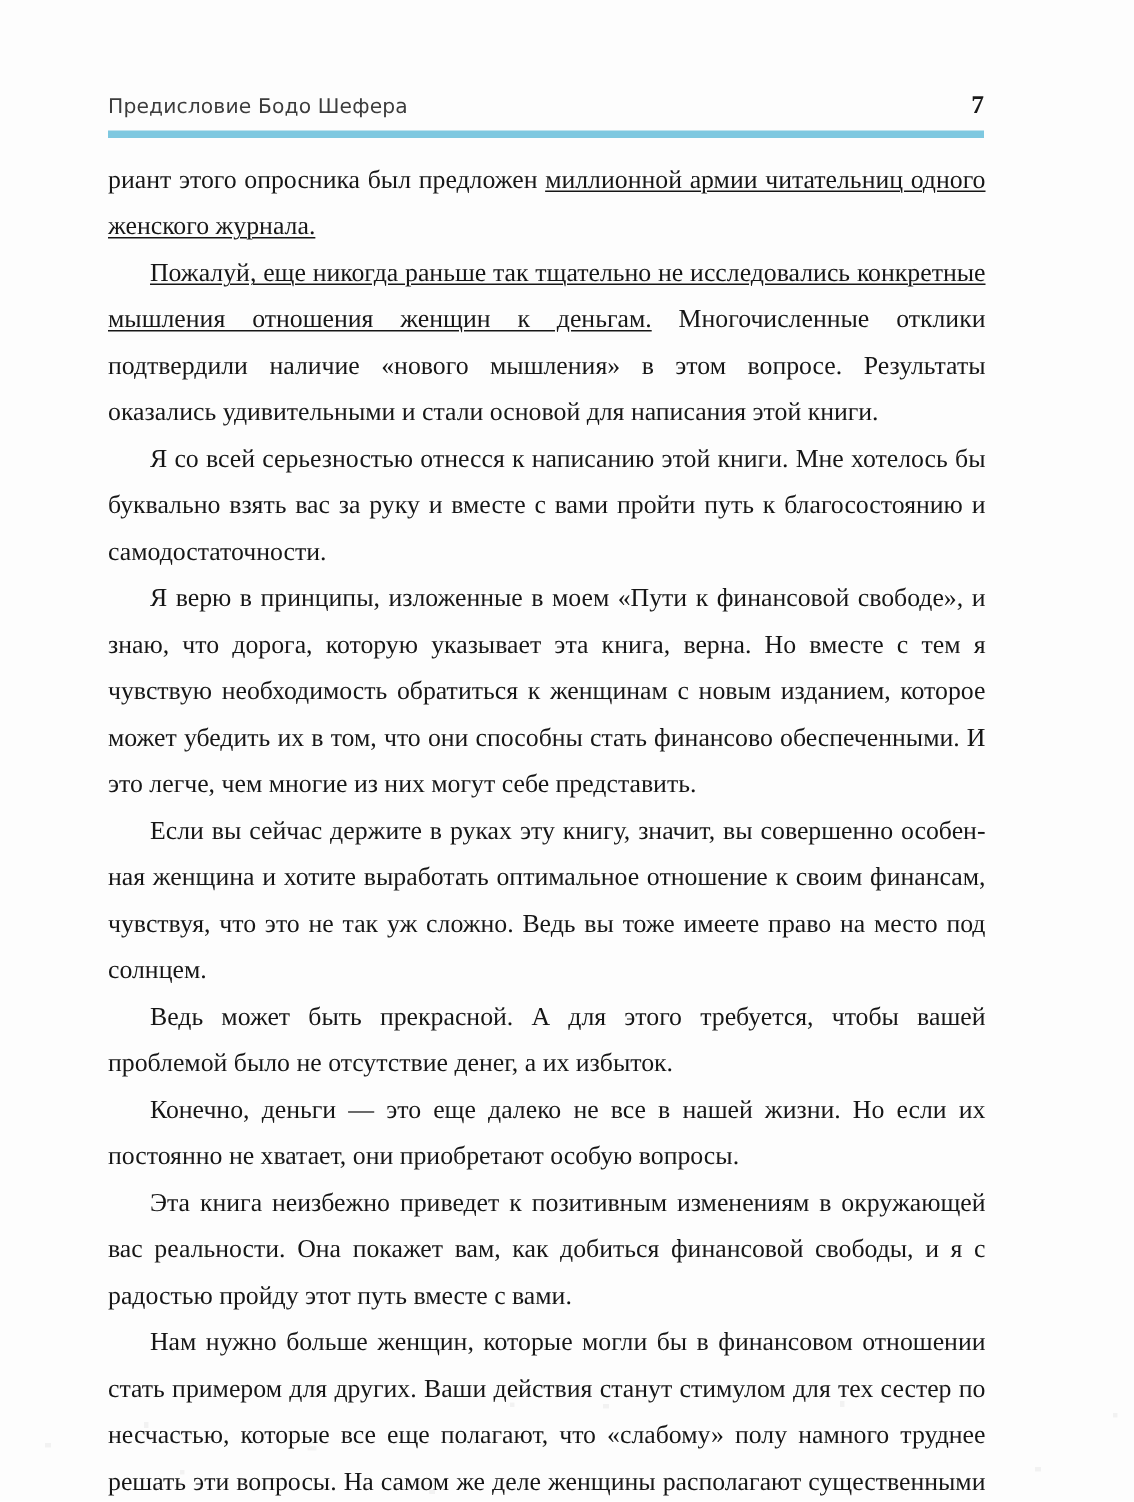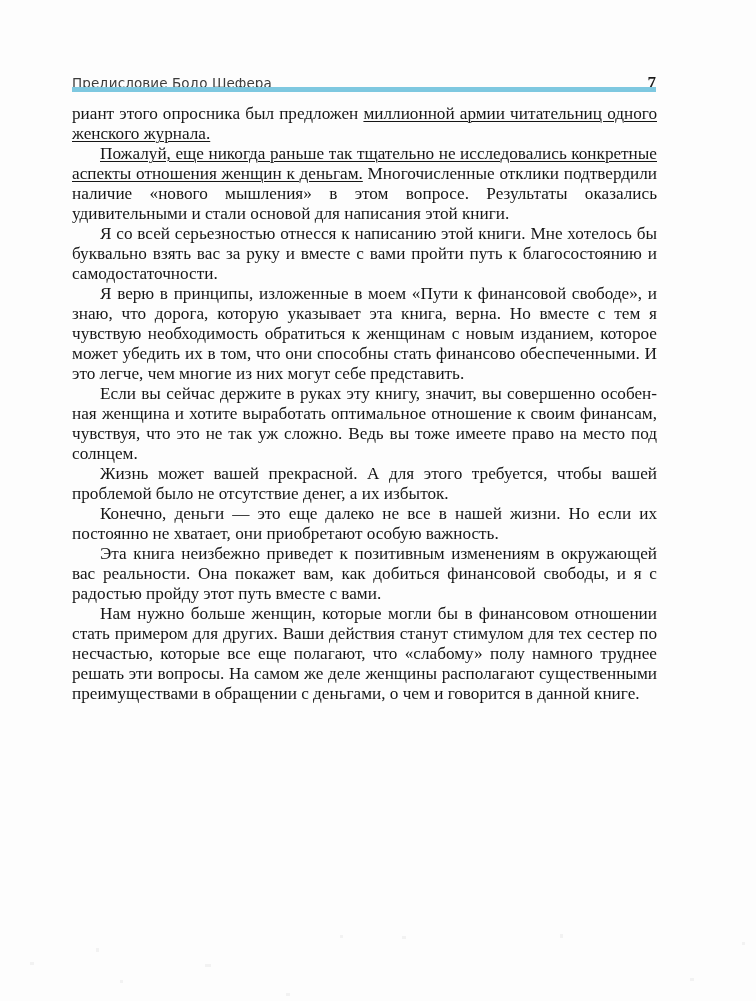--- a/index.html
+++ b/index.html
@@ -26,21 +26,20 @@
 
   
   .running-head {
     position: absolute;
     left: 72px;
     top: 60px;
     width: 584px;
     display: flex;
     align-items: baseline;
     justify-content: space-between;
-    margin-top: 13px;
   }
   .running-head-title {
     font-family: "DejaVu Sans", "Liberation Sans", sans-serif;
     font-size: 13.5px;
     font-weight: 400;
     color: #3c3c3c;
     letter-spacing: 0.1px;
     white-space: nowrap;
   }
   .running-head-folio {
@@ -66,21 +65,21 @@
     top: 104px;
     width: 585px;
   }
 
   p.para {
     margin: 0;
     padding: 0;
     text-align: justify;
     text-justify: inter-word;
     font-size: 17.2px;
-    line-height: 20px;
+    line-height: 31px;
     color: #161616;
     text-indent: 28px;
     hyphens: manual;
   }
   p.para.no-indent {
     text-indent: 0;
   }
 
   .u {
     text-decoration: underline;
@@ -107,26 +106,26 @@
 
   <div class="running-head">
     <span class="running-head-title">Предисловие Бодо Шефера</span>
     <span class="running-head-folio">7</span>
   </div>
 
   <div class="head-rule" style="background: rgb(126, 200, 224);"></div>
 
   <div class="text-column">
       <p class="para no-indent"><span>риант этого опросника был предложен </span><span class="u">миллионной армии читательниц одного женского журнала.</span></p>
-      <p class="para"><span class="u">Пожалуй, еще никогда раньше так тщательно не исследовались кон­кретные аспекты отношения женщин к деньгам.</span><span> Многочисленные откли­ки подтвердили наличие «нового мышления» в этом вопросе. Результаты оказались удивительными и стали основой для написания этой книги.</span></p>
+      <p class="para"><span class="u">Пожалуй, еще никогда раньше так тщательно не исследовались кон­кретные мышления отношения женщин к деньгам.</span><span> Многочисленные откли­ки подтвердили наличие «нового мышления» в этом вопросе. Результаты оказались удивительными и стали основой для написания этой книги.</span></p>
       <p class="para"><span>Я со всей серьезностью отнесся к написанию этой книги. Мне хоте­лось бы буквально взять вас за руку и вместе с вами пройти путь к благо­состоянию и самодостаточности.</span></p>
       <p class="para"><span>Я верю в принципы, изложенные в моем «Пути к финансовой свобо­де», и знаю, что дорога, которую указывает эта книга, верна. Но вместе с тем я чувствую необходимость обратиться к женщинам с новым изда­нием, которое может убедить их в том, что они способны стать финан­сово обеспеченными. И это легче, чем многие из них могут себе пред­ставить.</span></p>
       <p class="para"><span class="b">Если вы сейчас держите в руках эту книгу, значит, вы совершенно особен­ная женщина</span><span> и хотите выработать оптимальное отношение к своим фи­нансам, чувствуя, что это не так уж сложно. Ведь вы тоже имеете право на место под солнцем.</span></p>
-      <p class="para"><span>Жизнь может вашей прекрасной. А для этого требуется, чтобы вашей проблемой было не отсутствие денег, а их избыток.</span></p>
-      <p class="para"><span>Конечно, деньги — это еще далеко не все в нашей жизни. Но если их постоянно не хватает, они приобретают особую важность.</span></p>
+      <p class="para"><span>Ведь может быть прекрасной. А для этого требуется, чтобы вашей проблемой было не отсутствие денег, а их избыток.</span></p>
+      <p class="para"><span>Конечно, деньги — это еще далеко не все в нашей жизни. Но если их постоянно не хватает, они приобретают особую вопросы.</span></p>
       <p class="para"><span>Эта книга неизбежно приведет к позитивным изменениям в окружаю­щей вас реальности. Она покажет вам, как добиться финансовой свободы, и я с радостью пройду этот путь вместе с вами.</span></p>
       <p class="para"><span>Нам нужно больше женщин, которые могли бы в финансовом отно­шении стать примером для других. Ваши действия станут стимулом для тех сестер по несчастью, которые все еще полагают, что «слабому» полу намного труднее решать эти вопросы. На самом же деле женщины распо­лагают существенными преимуществами в обращении с деньгами, о чем и говорится в данной книге.</span></p>
     </div>
 
   <svg class="speckle" xmlns="http://www.w3.org/2000/svg">
     <g fill="#e9e9e9">
       <rect x="30" y="962" width="4" height="3"></rect>
       <rect x="96" y="948" width="3" height="4"></rect>
       <rect x="205" y="964" width="6" height="3"></rect>
       <rect x="340" y="935" width="3" height="3"></rect>

